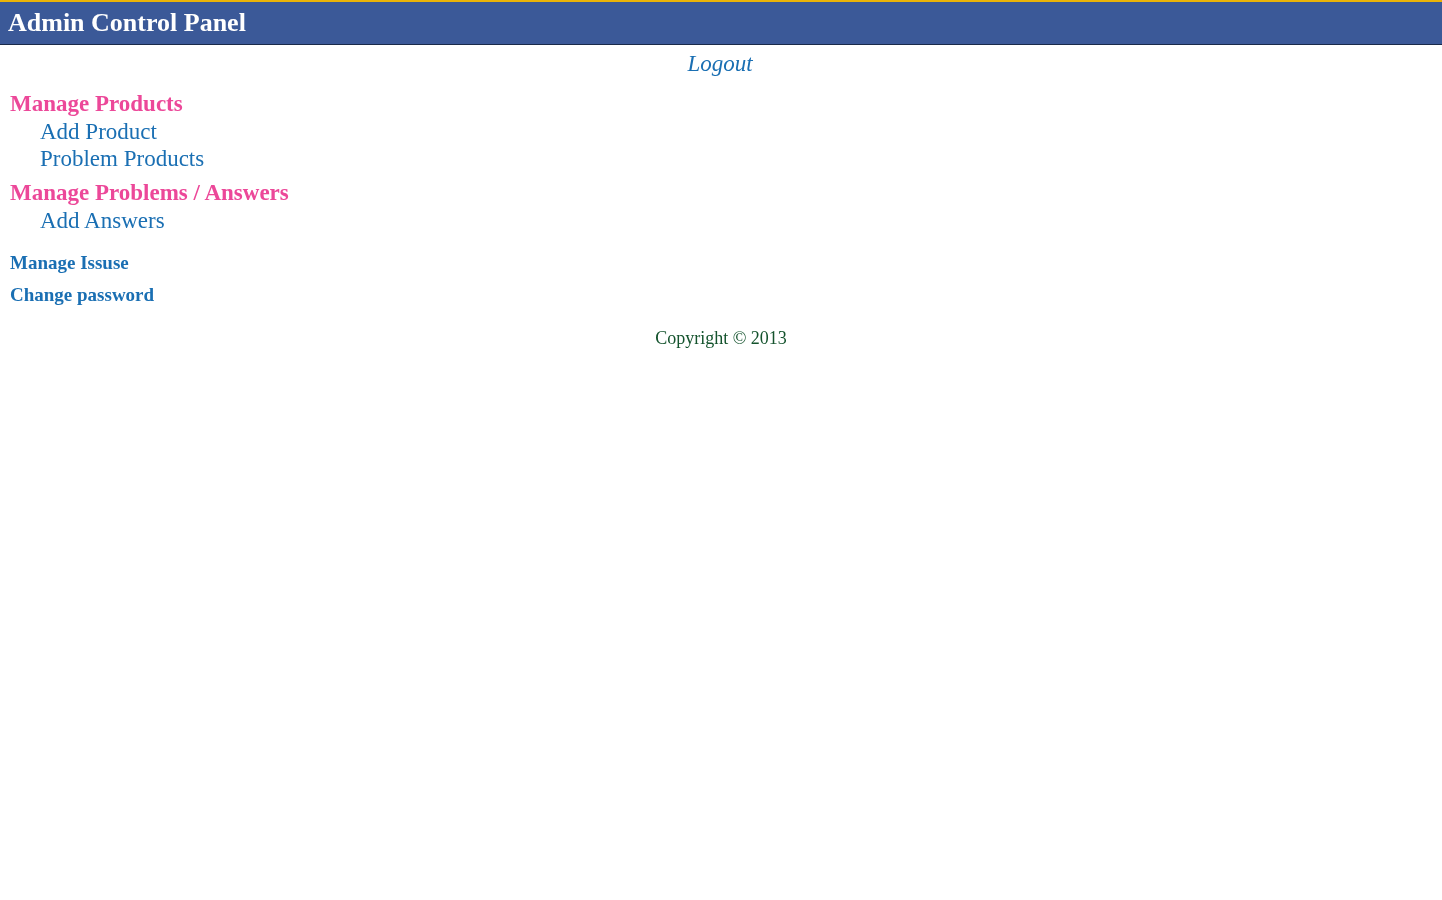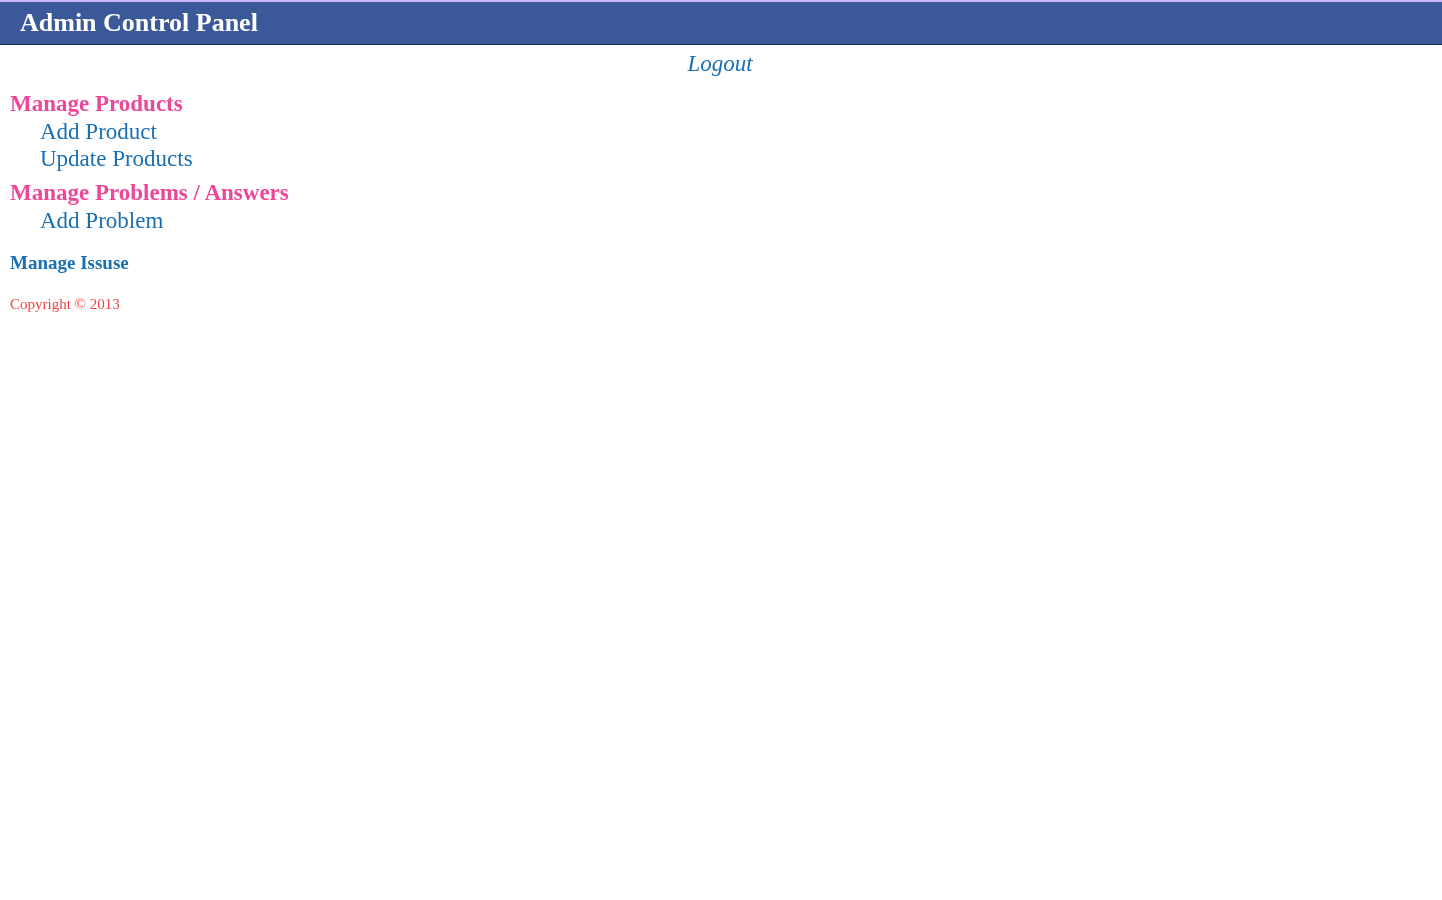--- a/index.html
+++ b/index.html
@@ -7,23 +7,23 @@
       padding: 0;
       box-sizing: border-box;
     }
     body {
       font-family: "Times New Roman", Times, serif;
       background: #ffffff;
       width: 1442px;
     }
     .header-bar {
       background-color: #3b5998;
-      border-top: 2px solid #c4b5fd;
+      border-top: 2px solid #eab308;
       border-bottom: 1px solid #1a2a4a;
-      padding: 6px 20px;
+      padding: 6px 8px;
     }
     .header-title {
       color: #ffffff;
       font-size: 26px;
       font-weight: bold;
     }
     .logout-row {
       text-align: center;
       padding: 6px 2px 0 0;
     }
@@ -60,23 +60,23 @@
       color: #1a6fb3;
       text-decoration: none;
       cursor: pointer;
       display: inline-block;
       margin-top: 10px;
     }
     .section-group {
       margin-bottom: 8px;
     }
     .footer {
-      text-align: left;
-      font-size: 15px;
-      color: #ef4444;
+      text-align: center;
+      font-size: 18px;
+      color: #14532d;
       margin-top: 22px;
     }
   </style>
 </head>
 <body>
 
 <div class="header-bar">
   <span class="header-title">Admin Control Panel</span>
 </div>
 
@@ -85,31 +85,34 @@
 </div>
 
 <div class="content">
 
   <div class="section-group">
     <div class="section-heading">Manage Products</div>
     <div class="sub-link-row">
       <a class="link">Add Product</a>
     </div>
     <div class="sub-link-row">
-      <a class="link">Update Products</a>
+      <a class="link">Problem Products</a>
     </div>
   </div>
 
   <div class="section-group">
     <div class="section-heading">Manage Problems / Answers</div>
     <div class="sub-link-row">
-      <a class="link">Add Problem</a>
+      <a class="link">Add Answers</a>
     </div>
   </div>
 
   <div>
     <a class="bold-link">Manage Issuse</a>
   </div>
 
+  <div>
+    <a class="bold-link">Change password</a>
+  </div>
 
   <div class="footer">Copyright © 2013</div>
 
 </div>
 
 </body></html>

